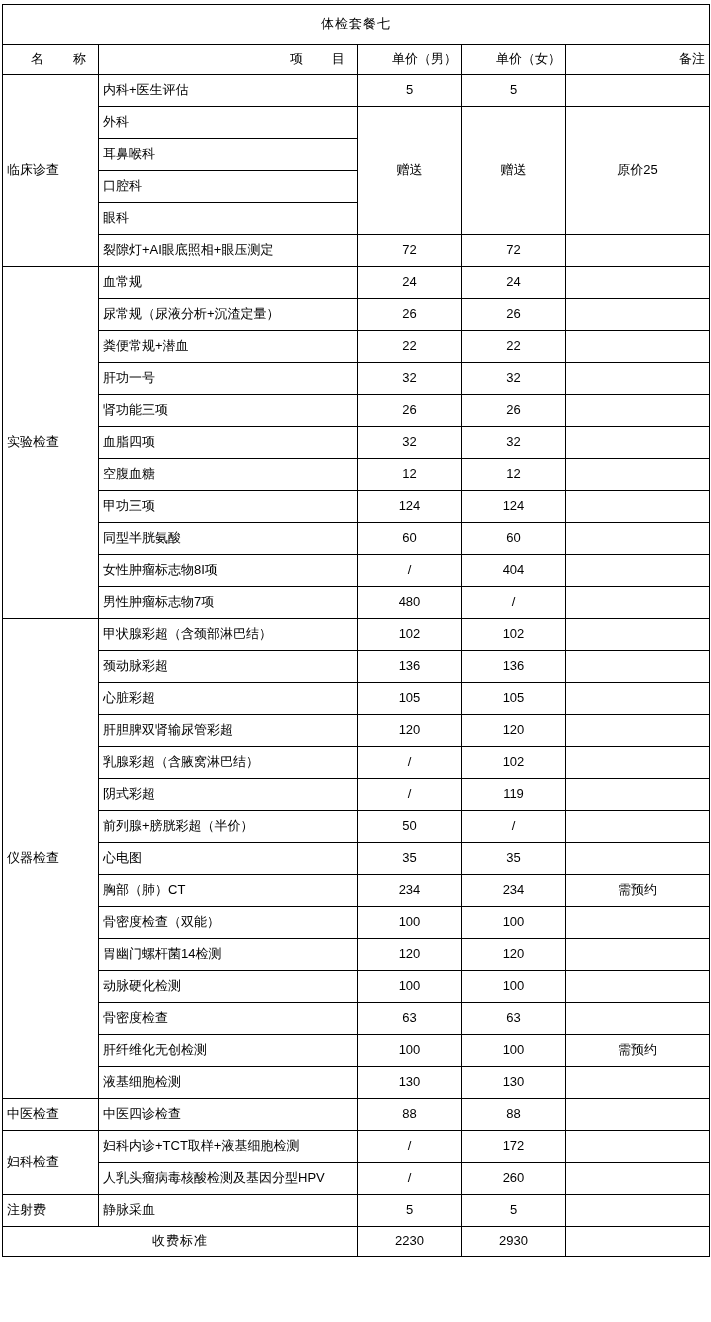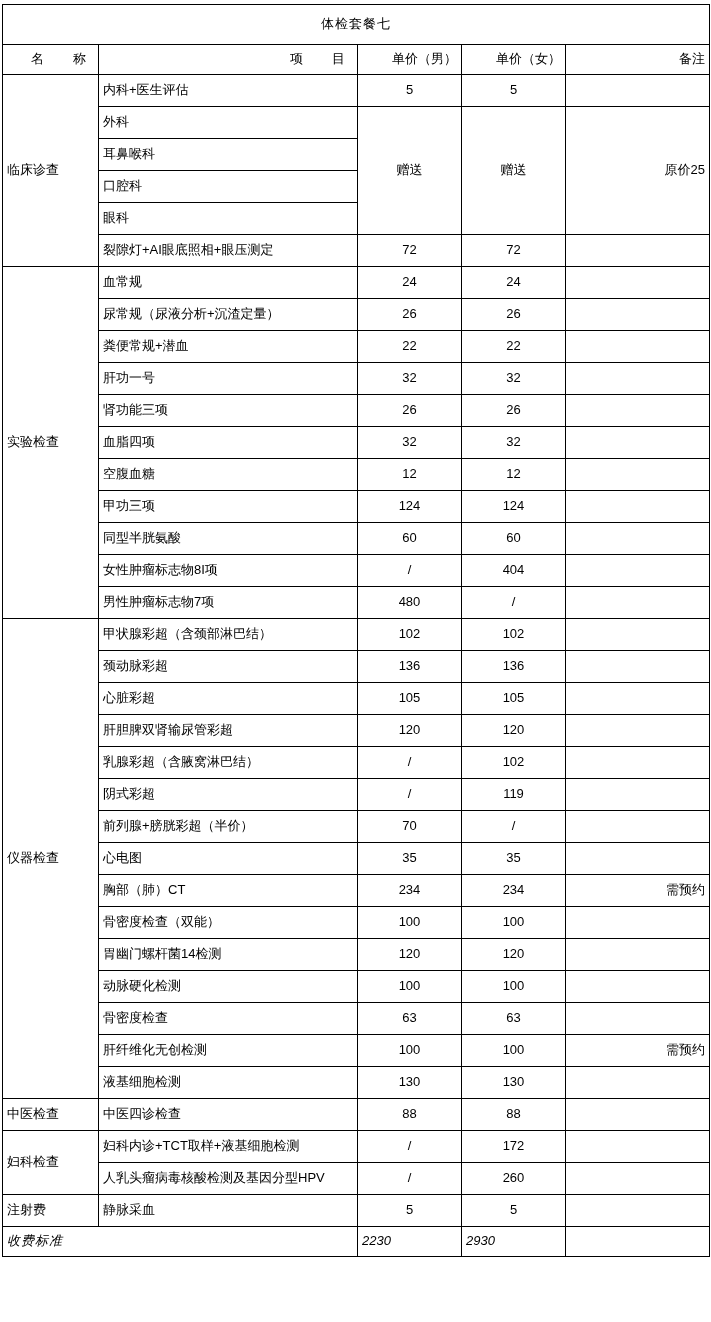--- a/index.html
+++ b/index.html
@@ -58,32 +58,31 @@
   .item {
     text-align: left;
     padding-left: 7px;
     font-size: 13.5px;
   }
   .num {
     text-align: center;
     font-size: 13px;
   }
   .note {
-    text-align: right;
+    text-align: center;
     font-size: 13px;
   }
   tr.row td {
     height: 32px;
   }
   .total td {
     height: 30px;
-    text-align: left;
+    text-align: center;
     font-weight: bold;
     font-size: 14px;
-    font-style: italic;
   }
   .total .tot-label {
     letter-spacing: 1px;
   }
   col.c-cat { width: 96px; }
   col.c-item { width: 259px; }
   col.c-m { width: 104px; }
   col.c-f { width: 104px; }
   col.c-note { width: 144px; }
   .clip { overflow: hidden; white-space: nowrap; margin-top: 27px; }
@@ -241,21 +240,21 @@
         <td class="note"></td>
       </tr>
       <tr class="row">
         <td class="item clip">阴式彩超</td>
         <td class="num">/</td>
         <td class="num">119</td>
         <td class="note"></td>
       </tr>
       <tr class="row">
         <td class="item clip">前列腺+膀胱彩超（半价）</td>
-        <td class="num">70</td>
+        <td class="num">50</td>
         <td class="num">/</td>
         <td class="note"></td>
       </tr>
       <tr class="row">
         <td class="item clip">心电图</td>
         <td class="num">35</td>
         <td class="num">35</td>
         <td class="note"></td>
       </tr>
       <tr class="row">

